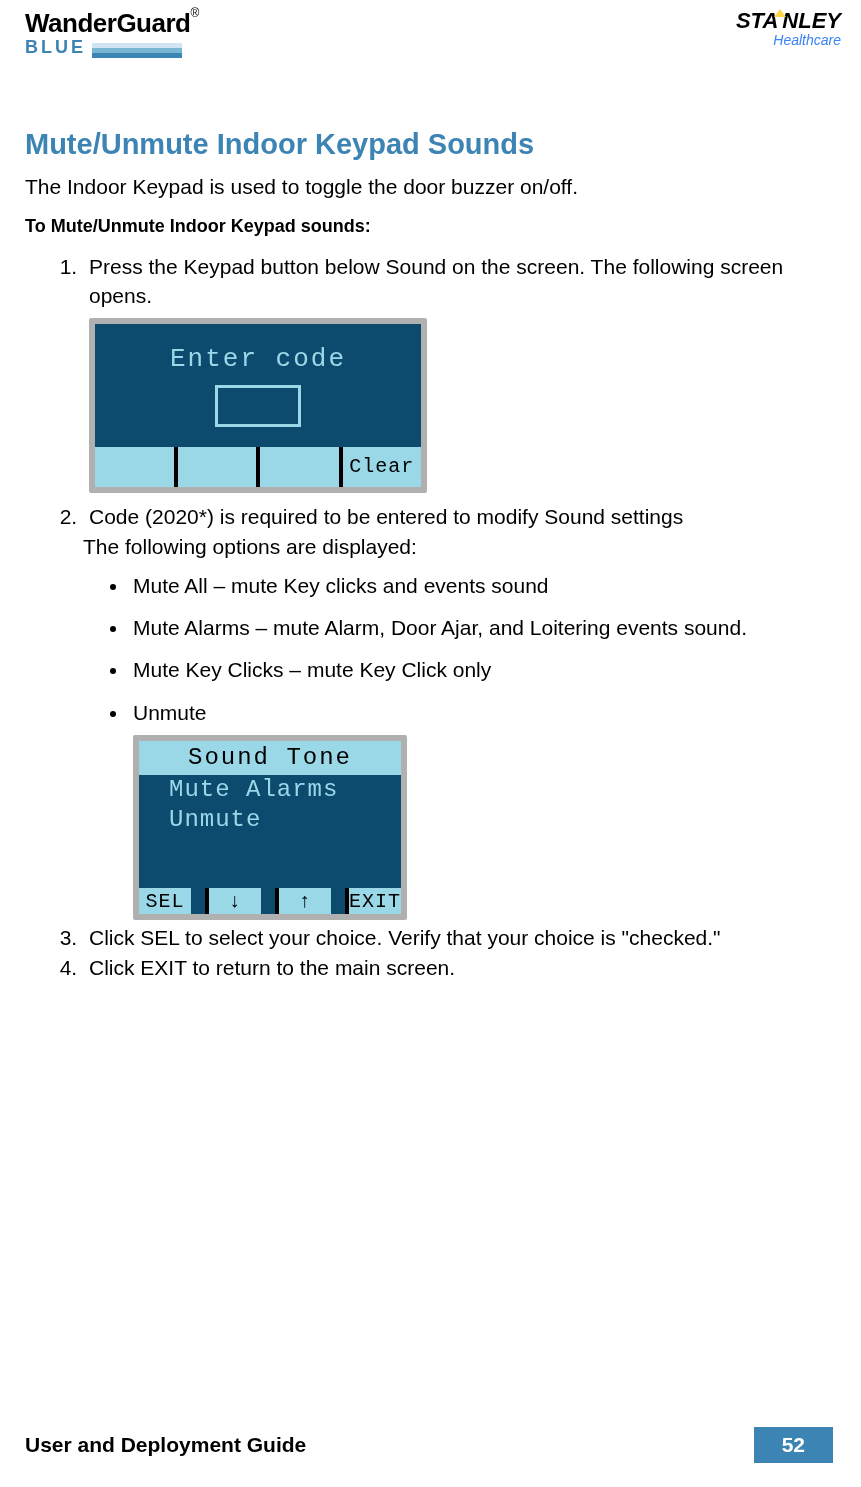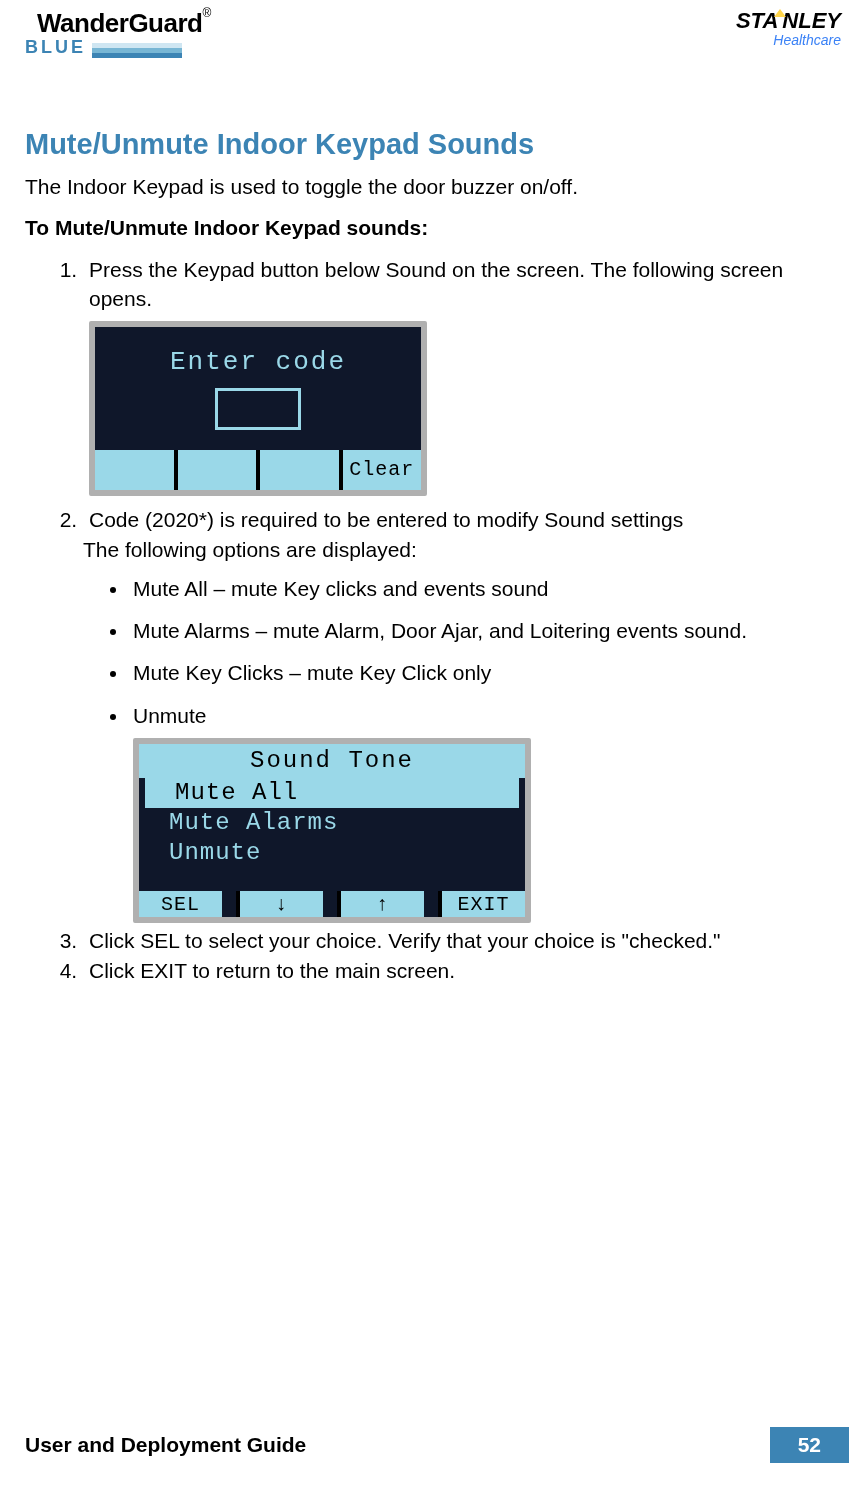--- a/index.html
+++ b/index.html
@@ -19,21 +19,20 @@
     margin-bottom: 70px;
   }
   .logo-left { display: flex; flex-direction: column; }
   .wg-top { display:flex; align-items:flex-start; }
   .logo-left .wg {
     font-weight: 800;
     font-size: 26px;
     letter-spacing: -0.5px;
     color: #000;
     font-family: "Segoe UI", Arial, sans-serif;
-    margin-left: 12px;
   }
   .logo-left .reg { font-size:12px; vertical-align: top; position:relative; top:-2px;}
   .logo-left .blue {
     color: #3C84B4;
     font-weight: 800;
     font-size: 18px;
     letter-spacing: 3px;
     margin-top: -2px;
     display:inline-block;
   }
@@ -55,32 +54,32 @@
   }
   .stanley .notch { display:inline-block; width:0; height:0; border-left:6px solid transparent; border-right:6px solid transparent; border-bottom:8px solid #ffd54a; vertical-align: top; margin-left:-4px; margin-right:-4px; position:relative; top:1px;}
   .healthcare { font-size:14px; color:#3b82f6; font-weight:400; margin-top:-2px;}
   h1.section-title {
     color: #3C84B4;
     font-size: 29px;
     font-weight: 700;
     margin-bottom: 12px;
   }
   p.intro { font-size: 21px; margin-bottom: 16px; line-height:1.3;}
-  p.sub { font-size: 21px; font-weight:700; }
+  p.sub { font-size: 18px; font-weight:700; }
   ol.main { list-style: decimal; padding-left: 58px; font-size:21px; line-height:1.35;margin-top:16px;}
   ol.main > li { padding-left: 6px; margin-bottom: 2px;}
   ol.main > li.step2 { margin-top: 10px; }
   .li2-sub { margin-left:-6px; margin-top:2px;}
   ul.opts { list-style: disc; padding-left: 40px; margin-top:10px; font-size:21px;}
   ul.opts li { margin-bottom: 14px; padding-left:4px;}
   ul.opts li.last { margin-bottom: 4px;}
 
   
   .lcd {
-    background: #0f172a;
+    background: #0c4a6e;
     border: 6px solid #b0b0b0;
     border-radius: 2px;
     margin: 8px 0 0 0;
     color: #9ad8e8;
     position: relative;
   }
   .lcd-font {
     font-family: "Courier New", monospace;
     font-weight: 400;
     letter-spacing: 2px;
@@ -95,42 +94,42 @@
   }
   .lcd1 .bottombar {
     position:absolute; bottom:0; left:0; right:0; height:40px;
     display:flex;
     text-decoration:underline;
   }
   .lcd1 .bottombar div { flex:1; background:#9ad8e8; color:#000; text-align:center; font-size:20px; border-left:4px solid #000; display:flex; align-items:center; justify-content:center; font-family:"Courier New",monospace; letter-spacing:1px;}
   .lcd1 .bottombar div:first-child{border-left:none;}
 
   
-  .lcd2 { width: 398px; height: 185px; padding:0;}
+  .lcd2 { width: 274px; height: 185px; padding:0;}
   .lcd2 .titlebar {
     background:#9ad8e8; color:#000; text-align:center; font-size:24px;
     padding:1px 0; font-family:"Courier New",monospace; letter-spacing:2px;
   }
   .lcd2 .menu { padding: 0px 0 0 0;}
   .lcd2 .menu div {
     font-size:24px; font-family:"Courier New",monospace; letter-spacing:1px;
     padding: 0 4px 0 30px; position:relative; line-height:1.25;
   }
   .lcd2 .menu .sel { background:#9ad8e8; color:#000; margin:0 6px;}
   .lcd2 .menu .chk::before { content:"✓"; position:absolute; left:6px; color:#9ad8e8; font-size:20px;}
   .lcd2 .bottombar {
     position:absolute; bottom:0; left:0; right:0; height:26px;
     display:flex;
     gap:14px;
   }
   .lcd2 .bottombar div { flex:1; background:#9ad8e8; color:#000; text-align:center; font-size:20px; border-left:4px solid #000; display:flex; align-items:center; justify-content:center; font-family:"Courier New",monospace; letter-spacing:1px;}
   .lcd2 .bottombar div:first-child{border-left:none;}
 
   .footer {
-    position:absolute; bottom:24px; left:25px; right:12px;
+    position:absolute; bottom:24px; left:25px; right:28px;
     display:flex; justify-content:space-between; align-items:center;
   }
   .footer-title { font-size:21px; font-weight:700; color:#000;}
   .page-badge {
     background:#3C84B4; color:#fff; font-weight:700; font-size:21px;
     padding: 6px 28px;
   }
 </style>
 </head>
 <body>
@@ -181,21 +180,20 @@
     <div class="li2-sub">The following options are displayed:</div>
     <ul class="opts">
       <li>Mute All – mute Key clicks and events sound</li>
       <li>Mute Alarms – mute Alarm, Door Ajar, and Loitering events sound.</li>
       <li>Mute Key Clicks – mute Key Click only</li>
       <li class="last">
         <span>Unmute</span>
         <div class="lcd lcd2">
           <div class="titlebar">Sound Tone</div>
           <div class="menu">
-            <div class="sel">Mute All</div>
             <div>Mute Alarms</div>
             <div>Unmute</div>
           </div>
           <div class="bottombar">
             <div>SEL</div>
             <div>↓</div>
             <div>↑</div>
             <div>EXIT</div>
           </div>
         </div>

